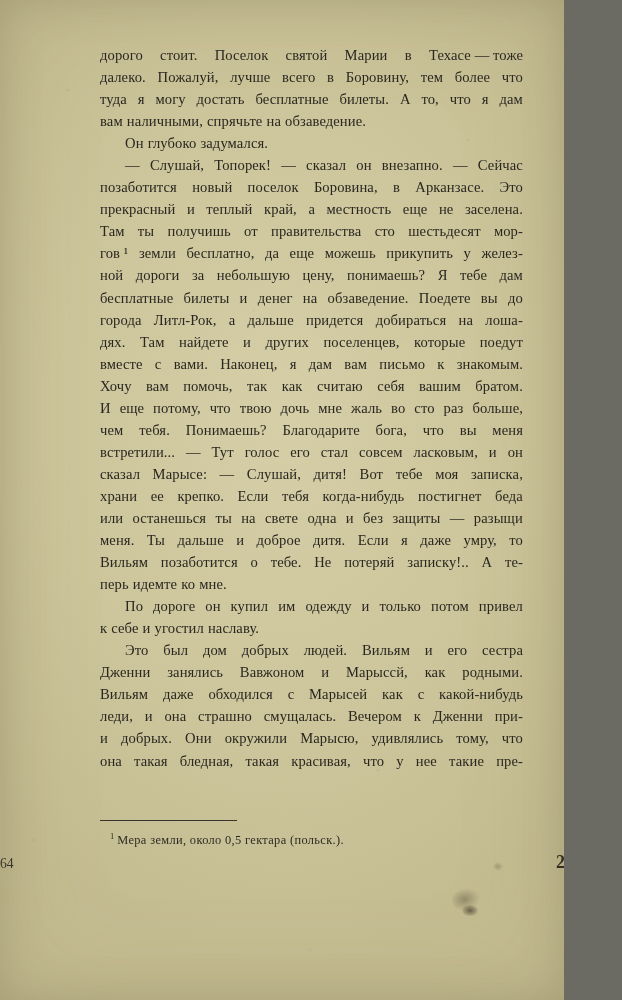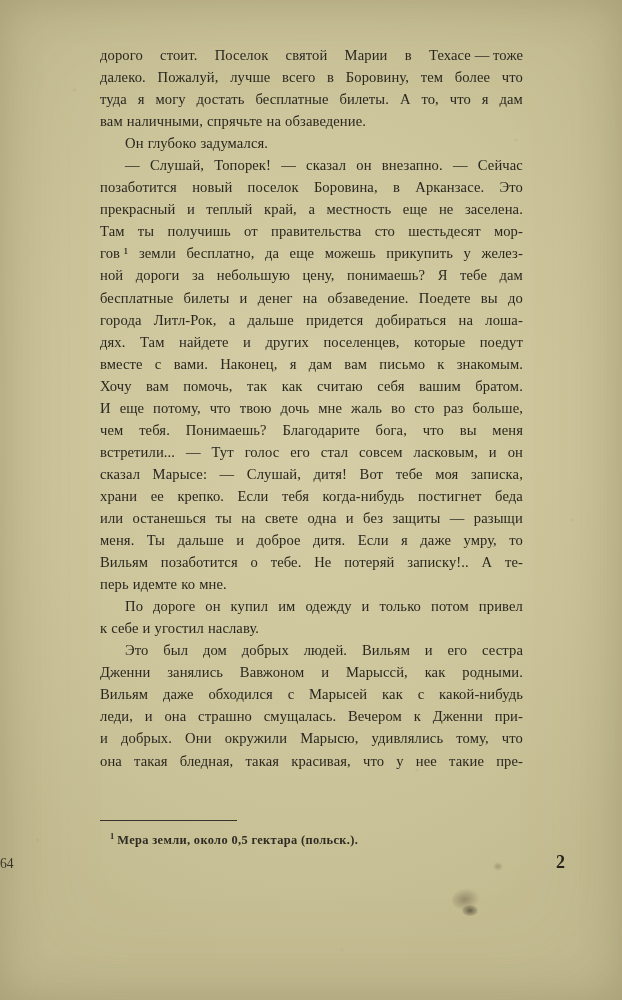--- a/index.html
+++ b/index.html
@@ -5,21 +5,21 @@
   html, body {
     margin: 0;
     padding: 0;
     background: #6b6b63;
   }
   body {
     font-family: "Liberation Serif", "DejaVu Serif", serif;
   }
   .page {
     position: relative;
-    width: 622px;
+    width: 564px;
     height: 1000px;
     overflow: hidden;
     background: #cfc79e;
     background-image:
       radial-gradient(ellipse 70% 55% at 50% 42%, #d5cea7 0%, #cdc59b 55%, #c4bc91 100%),
       linear-gradient(100deg, rgba(150,142,108,0.16) 0%, rgba(0,0,0,0) 22%),
       linear-gradient(265deg, rgba(140,132,100,0.18) 0%, rgba(0,0,0,0) 18%);
   }
   
   .grain {
@@ -81,21 +81,20 @@
   }
   .footnote {
     position: absolute;
     left: 110px;
     top: 828px;
     width: 420px;
     font-size: 12.4px;
     line-height: 17px;
     color: #2e2b23;
     white-space: nowrap;
-    font-weight: bold;
   }
   .footnote sup {
     font-size: 8.5px;
     vertical-align: super;
     margin-right: 3px;
   }
   .footnote .w { letter-spacing: .35px; }
 
   .folio {
     position: absolute;

